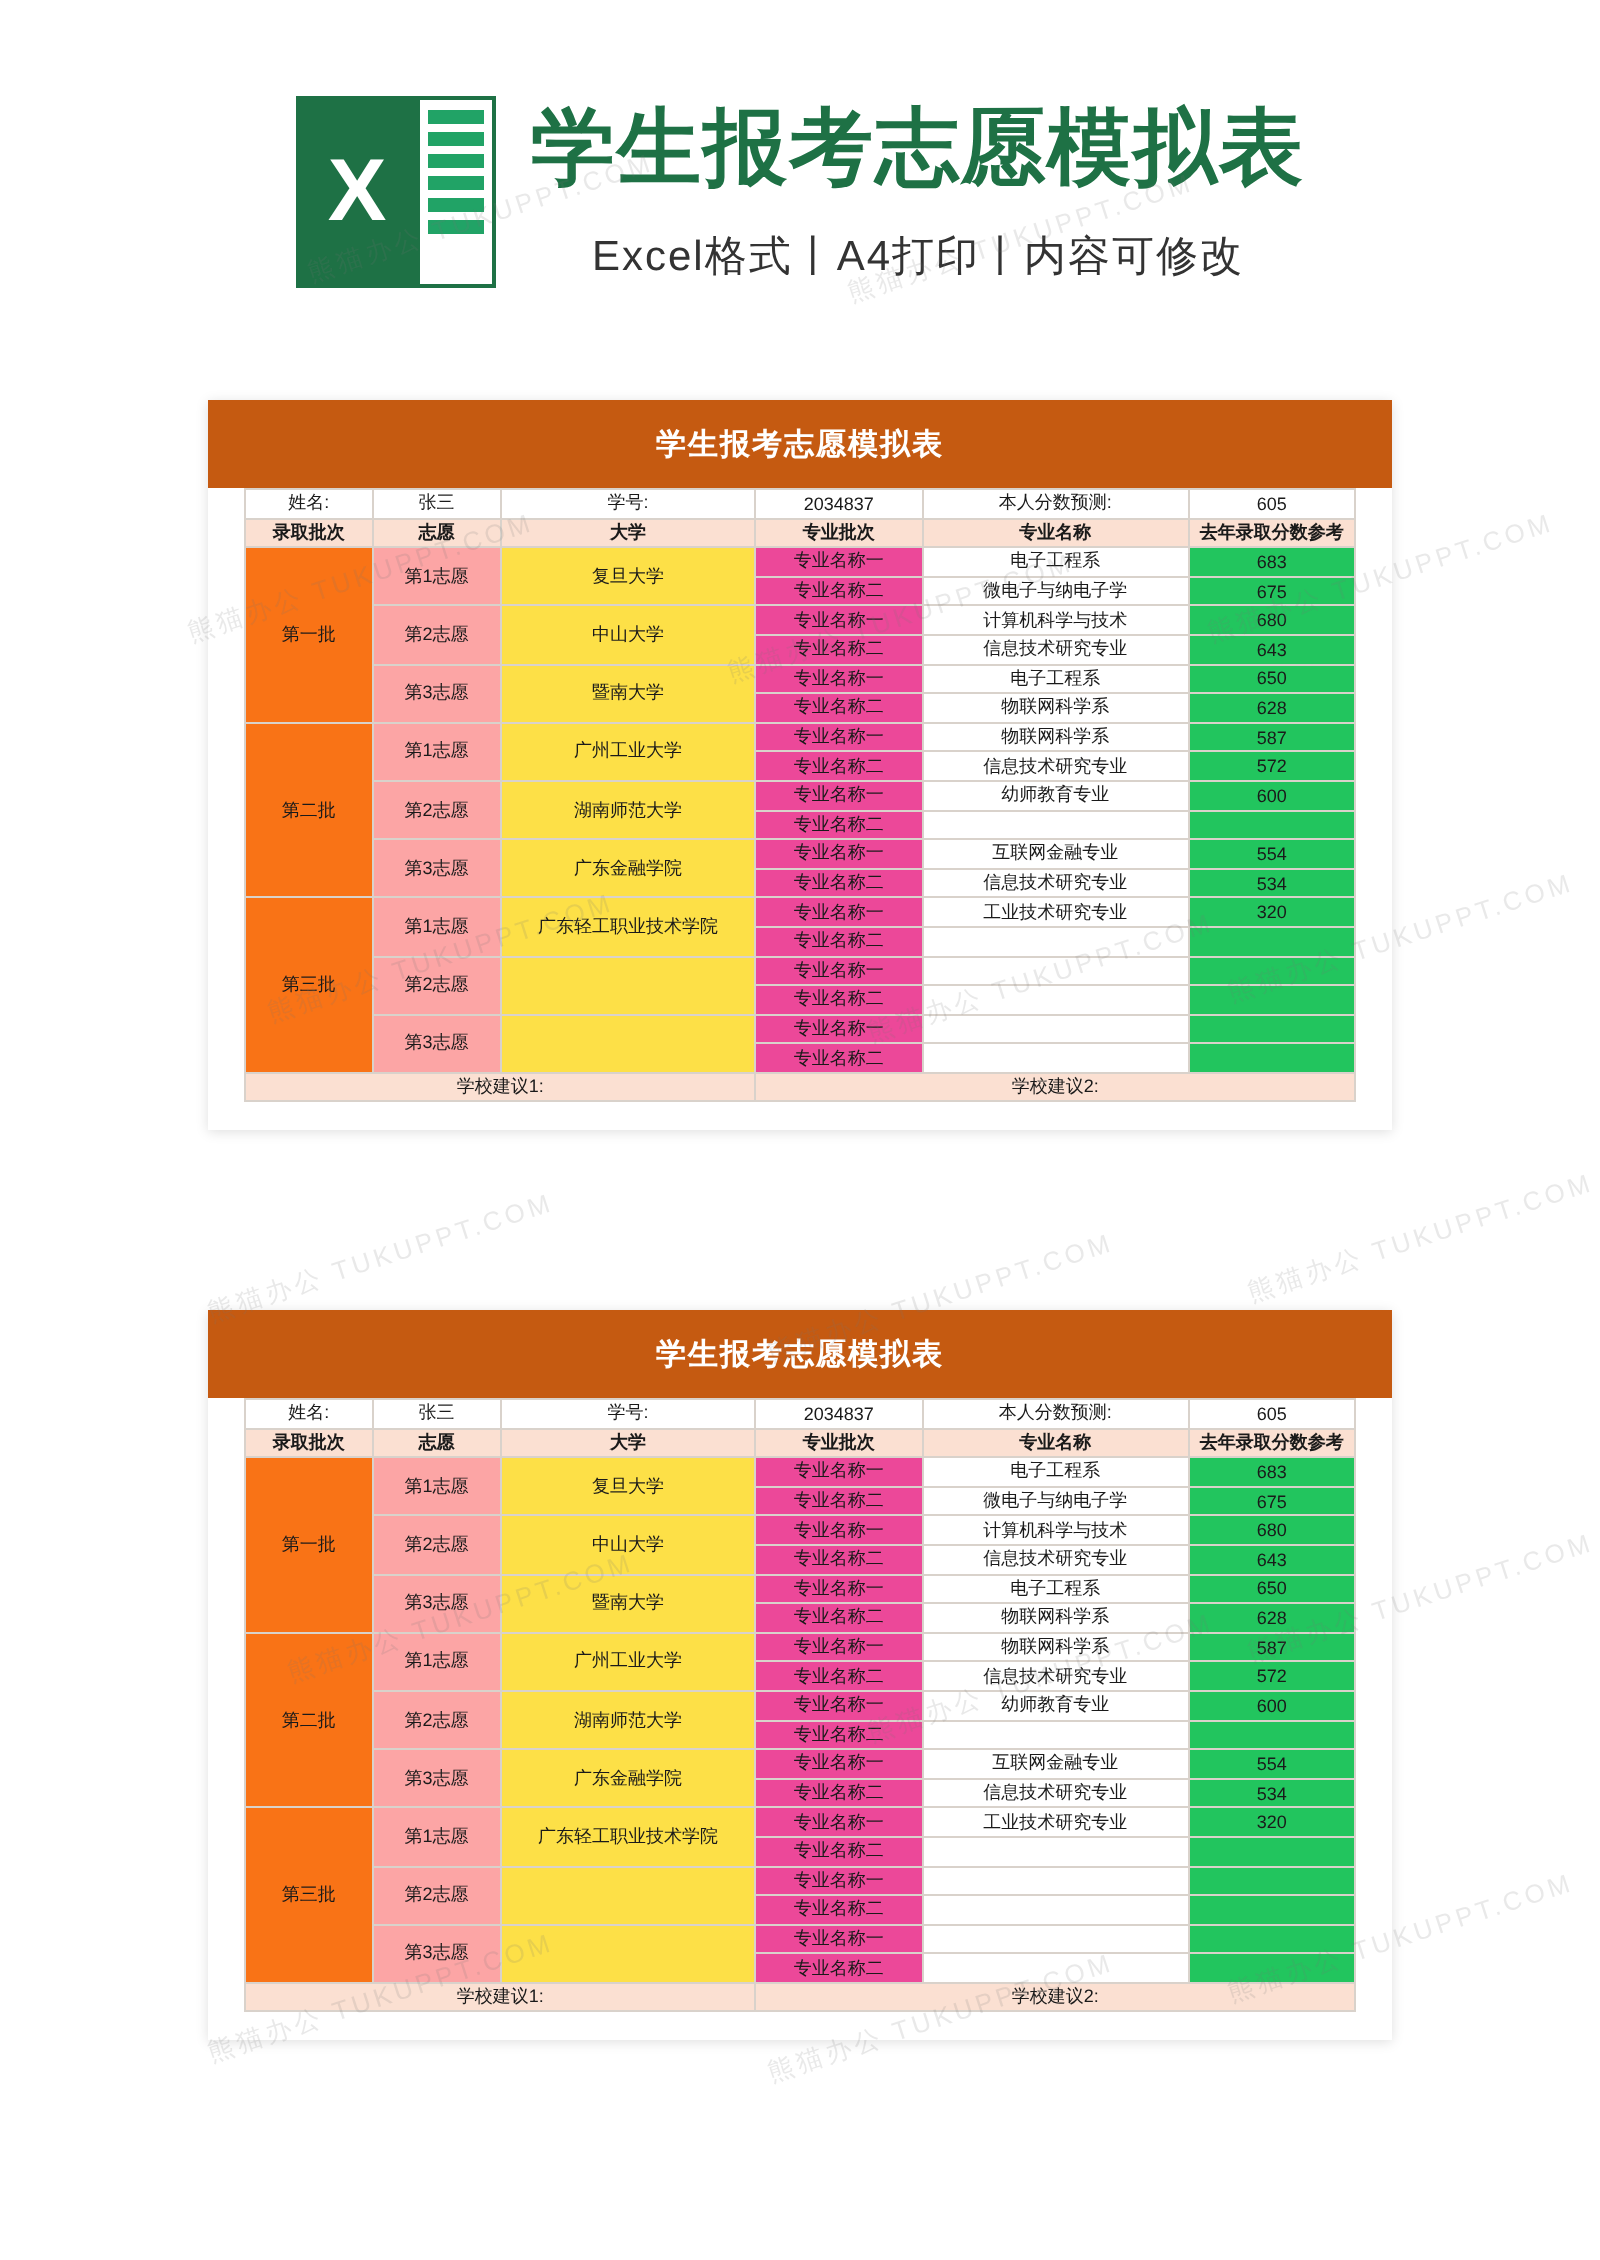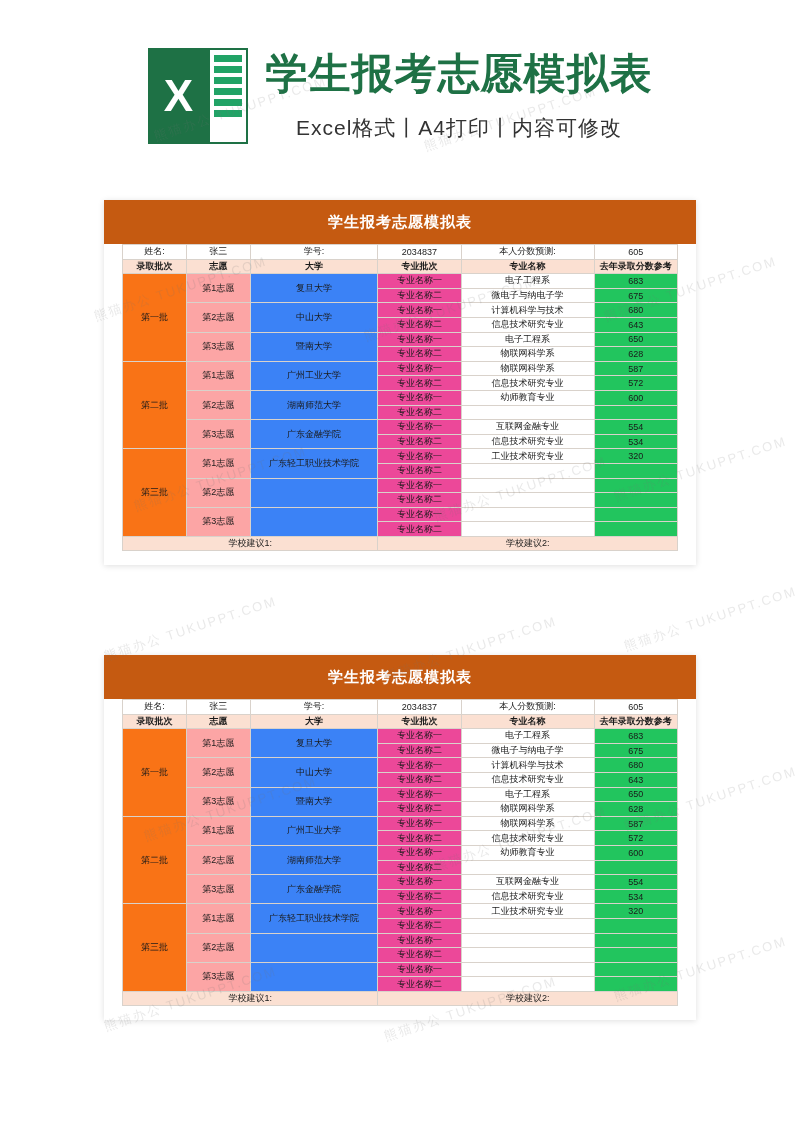--- a/index.html
+++ b/index.html
@@ -130,21 +130,21 @@
   
   .hd td {
     background: #fbe0d2;
     font-weight: bold;
     height: 17px;
     font-size: 9px;
   }
 
   .batch { background: #f97316; font-weight: normal; }
   .zhiyuan { background: #fca5a5; }
-  .univ { background: #3b82f6; }
+  .univ { background: #fde047; }
   .majorlvl { background: #ec4899; }
   .majorname { background: #ffffff; }
   .score { background: #22c55e; }
 
   .foot td {
     background: #fbe0d2;
     height: 18px;
     text-align: left;
     padding-left: 6px;
     font-size: 9px;

